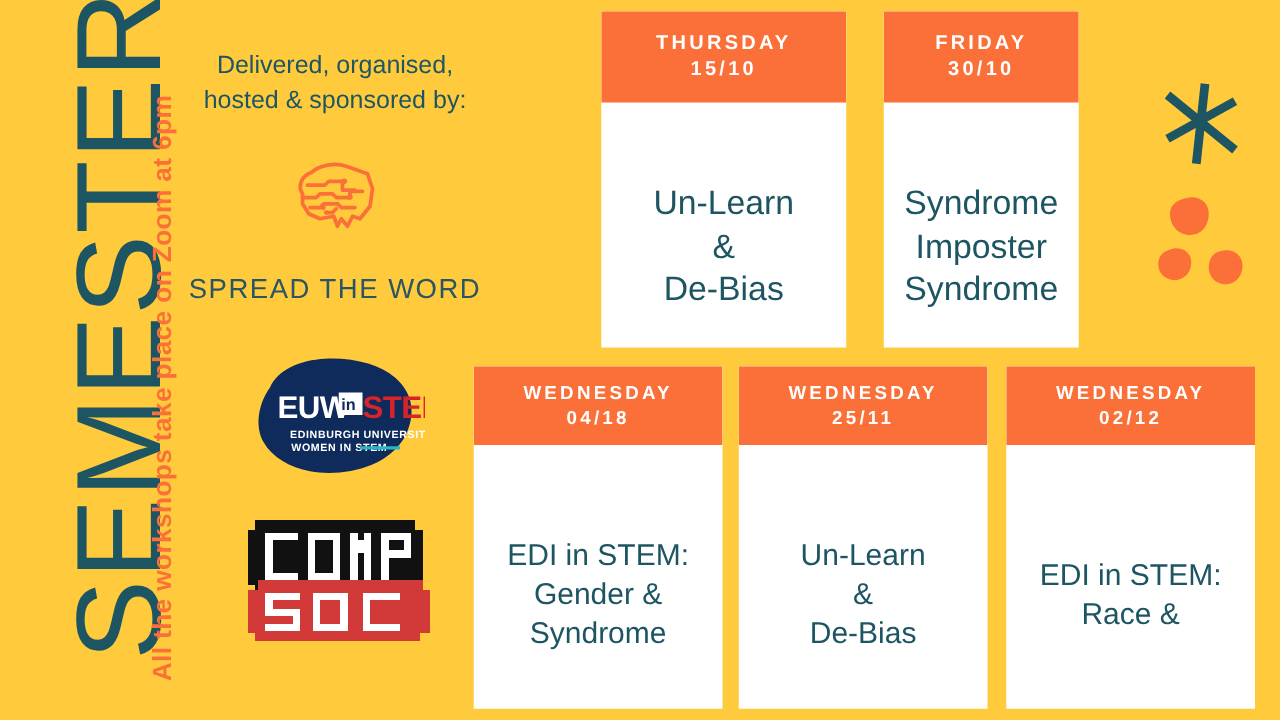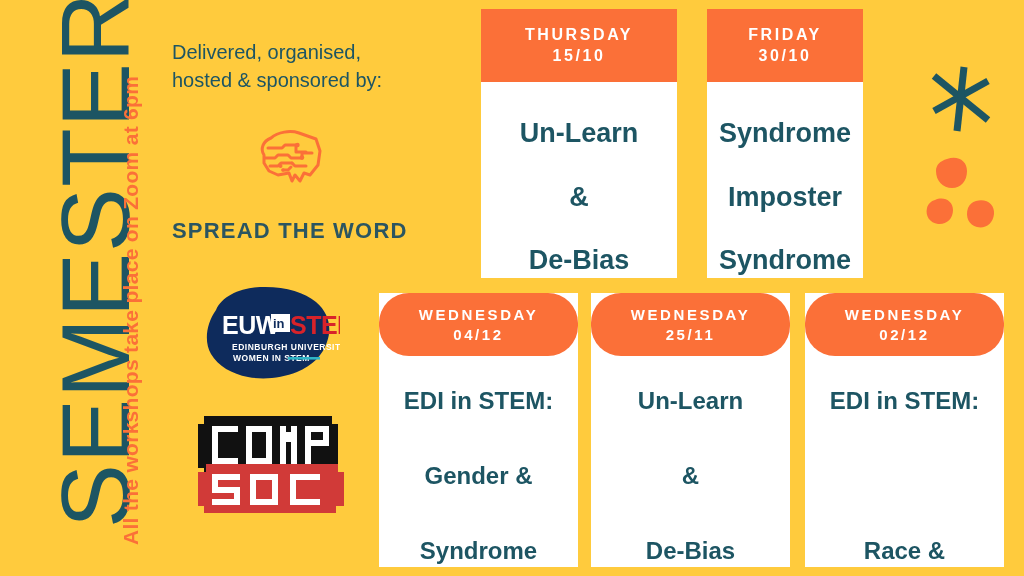--- a/index.html
+++ b/index.html
@@ -57,41 +57,41 @@
     white-space: nowrap;
     line-height: 1;
   }
 
   
   .sponsor {
     position: absolute;
     left: 150px;
     top: 38px;
     width: 236px;
-    margin-left: 22px;
+    text-align: center;
   }
   .sponsor-lead {
     color: #1D5563;
     font-size: 20px;
     line-height: 1.4;
     font-weight: 400;
   }
   .brain-icon {
     margin-top: 30px;
     height: 72px;
     display: flex;
     align-items: center;
     justify-content: center;
   }
   .sponsor-name {
     margin-top: 22px;
     color: #2B5561;
     font-size: 22px;
     letter-spacing: 1.2px;
-    font-weight: 700;
+    font-weight: 400;
   }
 
   
   .euw-logo {
     position: absolute;
     left: 196px;
     top: 284px;
     width: 144px;
     height: 104px;
   }
@@ -125,38 +125,38 @@
     display: flex;
     flex-direction: column;
     align-items: center;
     justify-content: center;
     box-sizing: border-box;
   }
   .card-body {
     flex: 1;
     color: #1D5563;
     text-align: center;
-    font-weight: bold;
+    font-weight: normal;
     line-height: 1.28;
     display: flex;
     flex-direction: column;
     align-items: center;
-    justify-content: space-between;
+    justify-content: center;
     box-sizing: border-box;
   }
   .card-body .line { display: block; }
 
   
   .row1 .card-header { height: 73px; font-size: 16px; }
   .row1 .card-body { font-size: 27px; padding-top: 34px; }
   #card-1 { left: 481px; top: 9px;  width: 196px; height: 269px; }
   #card-2 { left: 707px; top: 9px;  width: 156px; height: 269px; }
 
   
-  .row2 .card-header { height: 63px; font-size: 15px; border-radius: 30px; }
+  .row2 .card-header { height: 63px; font-size: 15px; }
   .row2 .card-body { font-size: 24px; padding-top: 30px; }
   #card-3 { left: 379px; top: 293px; width: 199px; height: 274px; }
   #card-4 { left: 591px; top: 293px; width: 199px; height: 274px; }
   #card-5 { left: 805px; top: 293px; width: 199px; height: 274px; }
 
   
   .asterisk {
     position: absolute;
     left: 925px;
     top: 63px;
@@ -300,21 +300,21 @@
     <div class="card-body">
       <span class="line">Syndrome</span>
       <span class="line">Imposter</span>
       <span class="line">Syndrome</span>
     </div>
   </div>
 
   <div class="card row2" id="card-3">
     <div class="card-header">
       <span>WEDNESDAY</span>
-      <span>04/12</span>
+      <span>04/18</span>
     </div>
     <div class="card-body">
       <span class="line">EDI in STEM:</span>
       <span class="line">Gender &amp;</span>
       <span class="line">Syndrome</span>
     </div>
   </div>
 
   <div class="card row2" id="card-4">
     <div class="card-header">

